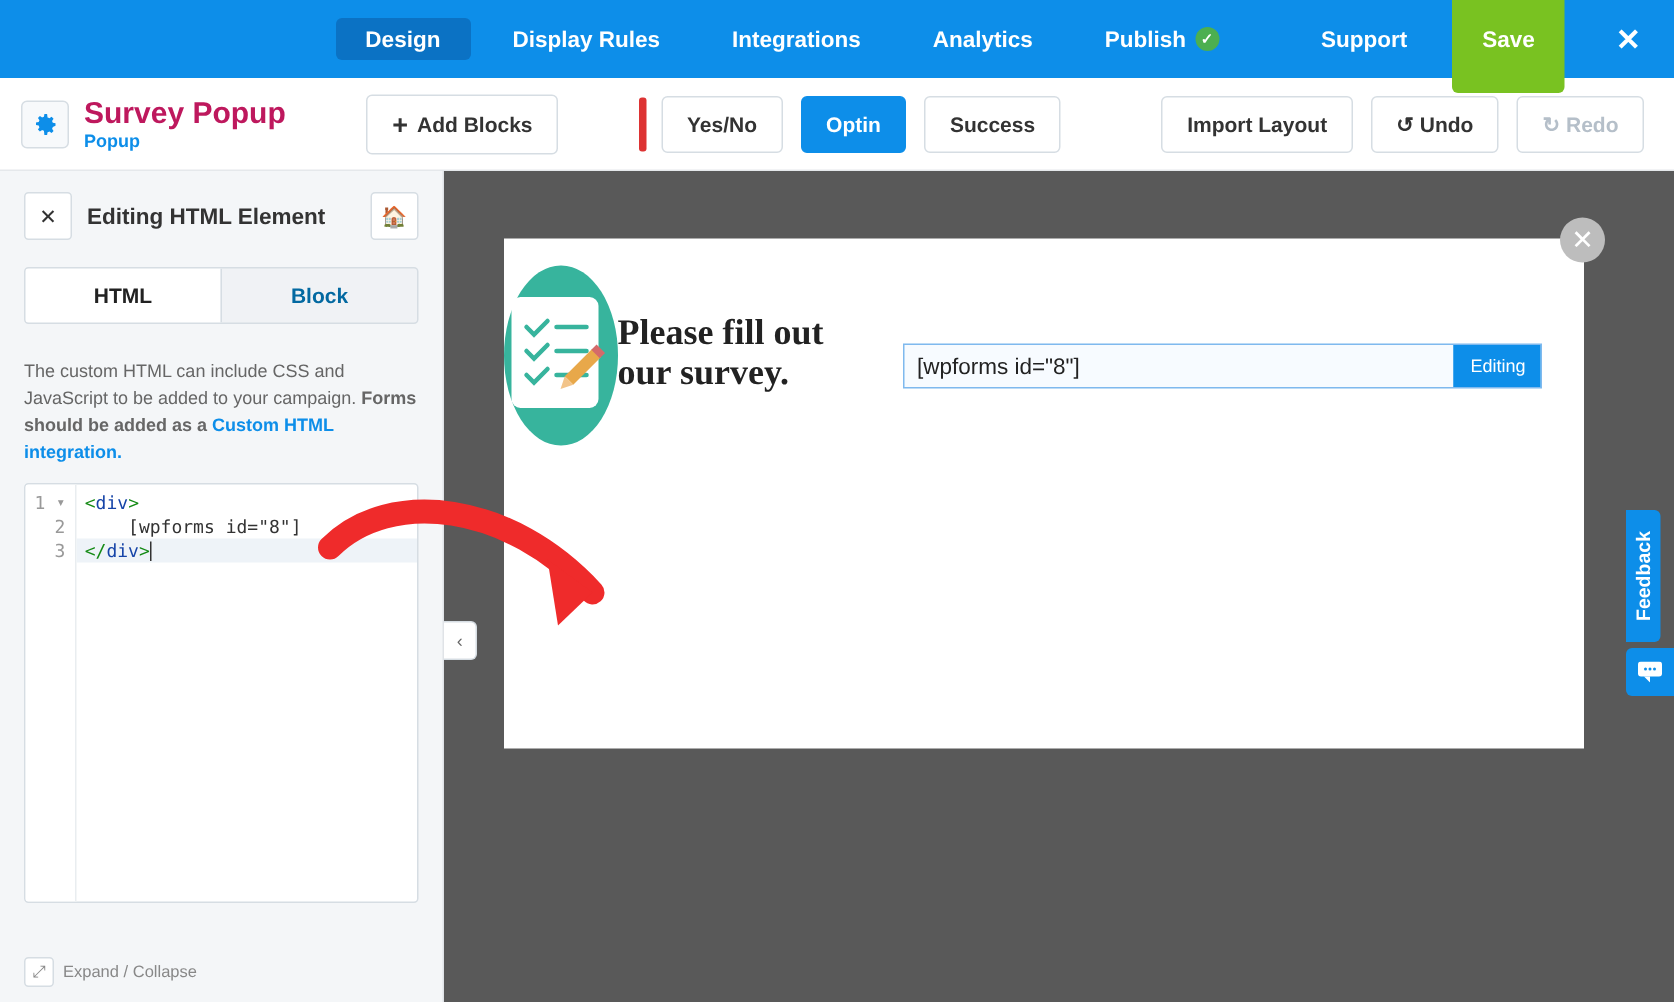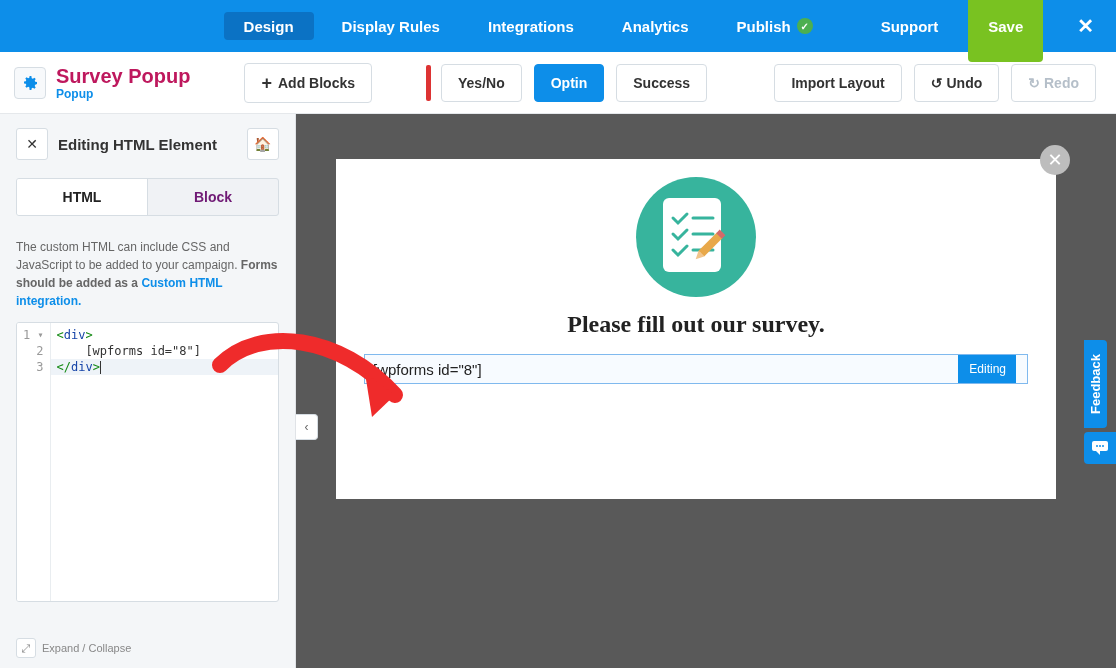--- a/index.html
+++ b/index.html
@@ -34,21 +34,21 @@
   .body-row { display:flex; height:calc(668px - 52px - 62px); }
   .left-panel { width:296px; background:#f4f6f8; border-right:1px solid #e0e3e7; padding:14px 16px 8px 16px; position:relative; overflow:hidden; }
   .panel-scroll { position:absolute; right:-6px; top:0; bottom:0; width:6px; background:#dfe3e7; }
   .panel-scroll::before { content:""; position:absolute; top:2px; left:0; width:6px; height:70px; background:#b4bcc4; border-radius:3px; }
 
   .panel-head { display:flex; align-items:center; margin-bottom:18px; }
   .sq-btn { width:32px; height:32px; border:1px solid #d6dde3; background:#fff; border-radius:3px; display:flex; align-items:center; justify-content:center; color:#333; font-size:14px; cursor:pointer; }
   .panel-title { font-weight:700; font-size:15px; color:#333; margin:0 auto 0 10px; }
 
   .seg { display:flex; border:1px solid #d6dde3; border-radius:3px; overflow:hidden; background:#f0f2f5; margin-bottom:22px; }
-  .seg-btn { flex:1; text-align:center; padding:10px 0; font-size:14px; font-weight:600; color:#701a75; cursor:pointer; }
+  .seg-btn { flex:1; text-align:center; padding:10px 0; font-size:14px; font-weight:600; color:#0369a1; cursor:pointer; }
   .seg-btn.active { background:#fff; color:#222; }
   .seg-btn + .seg-btn { border-left:1px solid #d6dde3; }
 
   .helptext { font-size:12px; color:#666; line-height:1.5; margin-bottom:12px; }
   .helptext a { color:#0d8ee9; text-decoration:none; font-weight:600; }
 
   .code-box { border:1px solid #d6dde3; background:#fff; border-radius:3px; height:280px; font-family: Menlo, Consolas, monospace; font-size:12px; color:#333; display:flex; overflow:hidden; }
   .gutter { background:#fff; border-right:1px solid #e9edf0; text-align:right; padding:4px 6px; color:#999; user-select:none; }
   .gutter div { height:16px; line-height:16px; }
   .gutter .fold { color:#999; font-size:10px; display:inline-block; transform:translateY(-1px); }
@@ -61,25 +61,25 @@
 
   .expand-row { position:absolute; left:16px; bottom:10px; font-size:11px; color:#888; display:flex; align-items:center; }
   .expand-ic { width:20px; height:20px; border:1px solid #d6dde3; background:#fff; border-radius:3px; margin-right:6px; display:flex; align-items:center; justify-content:center; font-size:11px; }
 
   
   .canvas-wrap { flex:1; background:#595959; position:relative; }
   .collapse-handle { position:absolute; left:0; top:300px; width:22px; height:26px; background:#fff; border:1px solid #d6dde3; border-left:none; border-radius:0 4px 4px 0; display:flex; align-items:center; justify-content:center; color:#666; font-size:12px; cursor:pointer; }
 
   .popup { position:absolute; left:40px; top:45px; width:720px; height:340px; background:#fff; }
   .popup-close { position:absolute; right:-14px; top:-14px; width:30px; height:30px; border-radius:50%; background:#bdbdbd; color:#fff; display:flex; align-items:center; justify-content:center; font-size:18px; cursor:pointer; }
-  .popup-inner { display:flex; flex-direction:column; align-items:center; padding-top:18px; }
+  .popup-inner { display:flex; flex-direction:row; align-items:center; padding-top:18px; }
   .survey-icon { width:120px; height:120px; border-radius:50%; background:#37b49d; display:flex; align-items:center; justify-content:center; position:relative; margin-bottom:14px; }
   .survey-headline { font-size:24px; font-weight:600; color:#222; margin-bottom:16px; font-family: Georgia, "Times New Roman", serif; }
   .html-block { margin:0 28px; width:calc(100% - 56px); border:1px solid #7fb9ee; background:#f7fbff; position:relative; height:30px; display:flex; align-items:center; padding:0 8px; font-size:15px; color:#222; }
-  .editing-pill { position:absolute; right:11px; top:0; bottom:0; background:#0d8ee9; color:#fff; font-size:12px; padding:0 10px; display:flex; align-items:center; border-left:1px solid #0d8ee9; }
+  .editing-pill { position:absolute; right:0; top:0; bottom:0; background:#0d8ee9; color:#fff; font-size:12px; padding:0 10px; display:flex; align-items:center; border-left:1px solid #0d8ee9; }
 
   
   .arrow-svg { position:absolute; left:200px; top:325px; width:220px; height:120px; pointer-events:none; z-index:60; }
 
   
   .feedback { position:absolute; right:0; top:340px; z-index:60; }
   .fb-tab { background:#0d8ee9; color:#fff; font-size:13px; font-weight:600; padding:14px 4px; border-radius:4px 0 0 4px; writing-mode:vertical-rl; transform:rotate(180deg); cursor:pointer; }
   .fb-chat { background:#0d8ee9; width:32px; height:32px; border-radius:4px 0 0 4px; margin-top:4px; display:flex; align-items:center; justify-content:center; color:#fff; cursor:pointer; }
 
   svg { display:block; }

